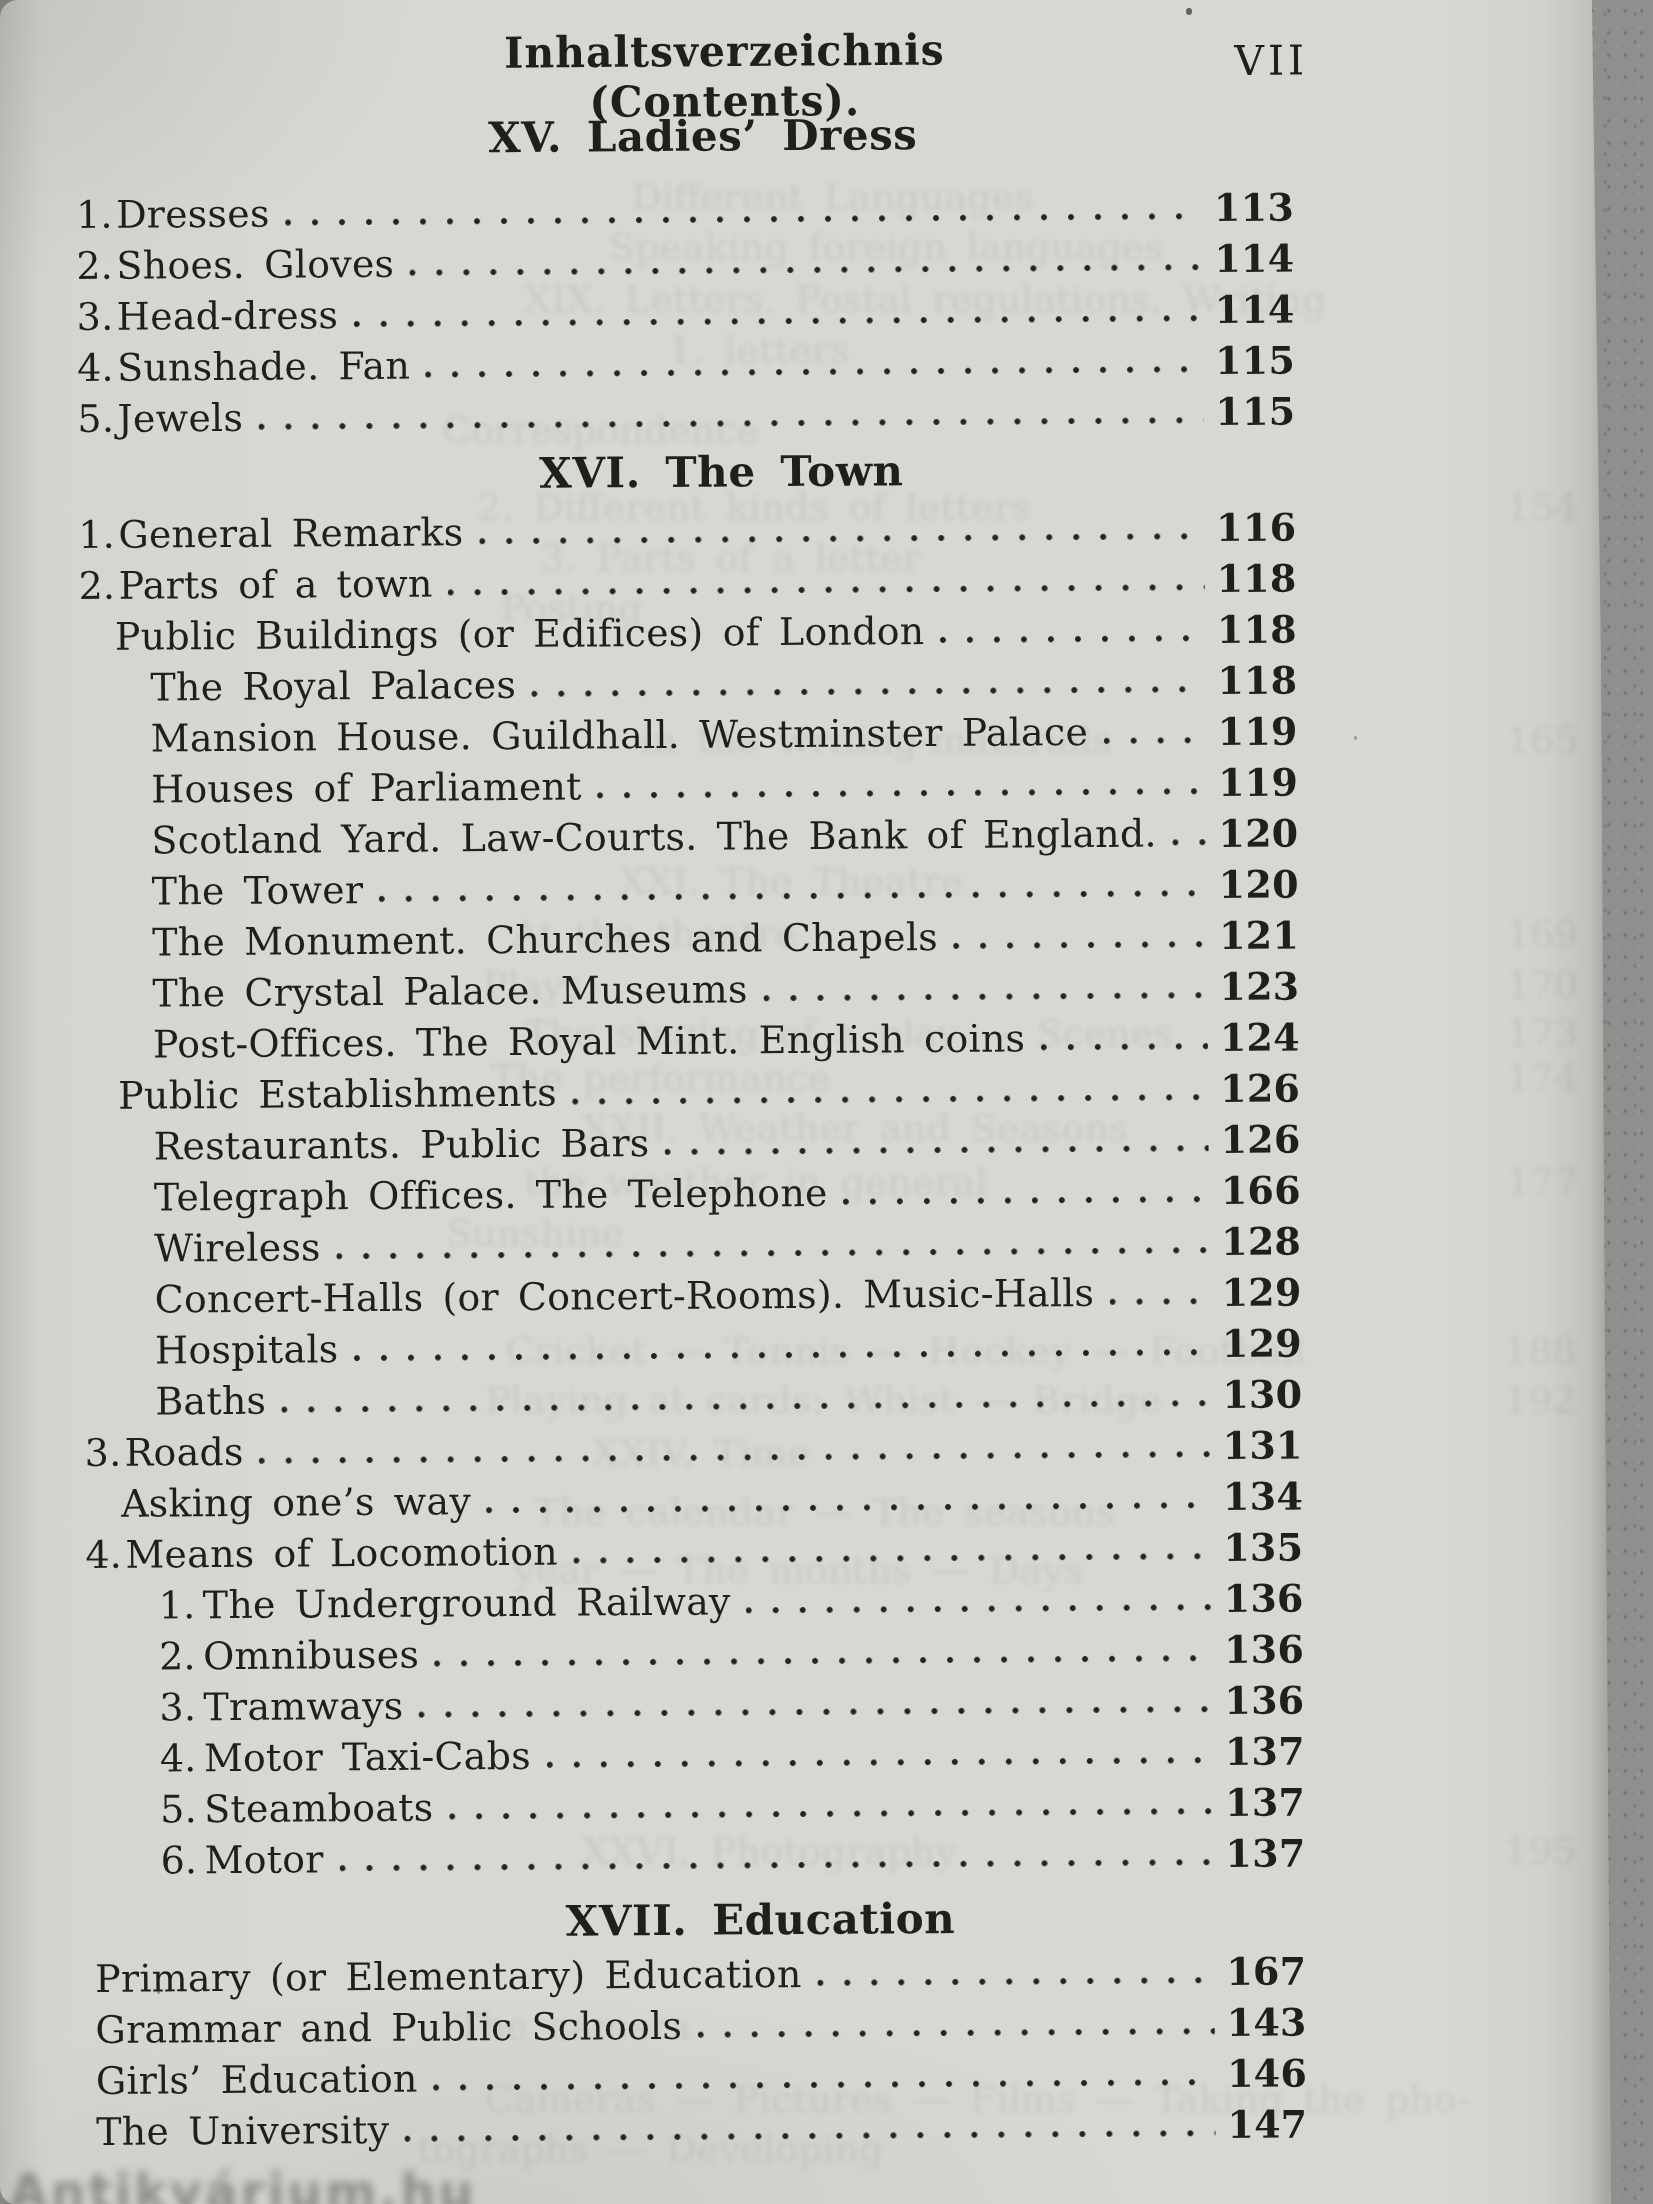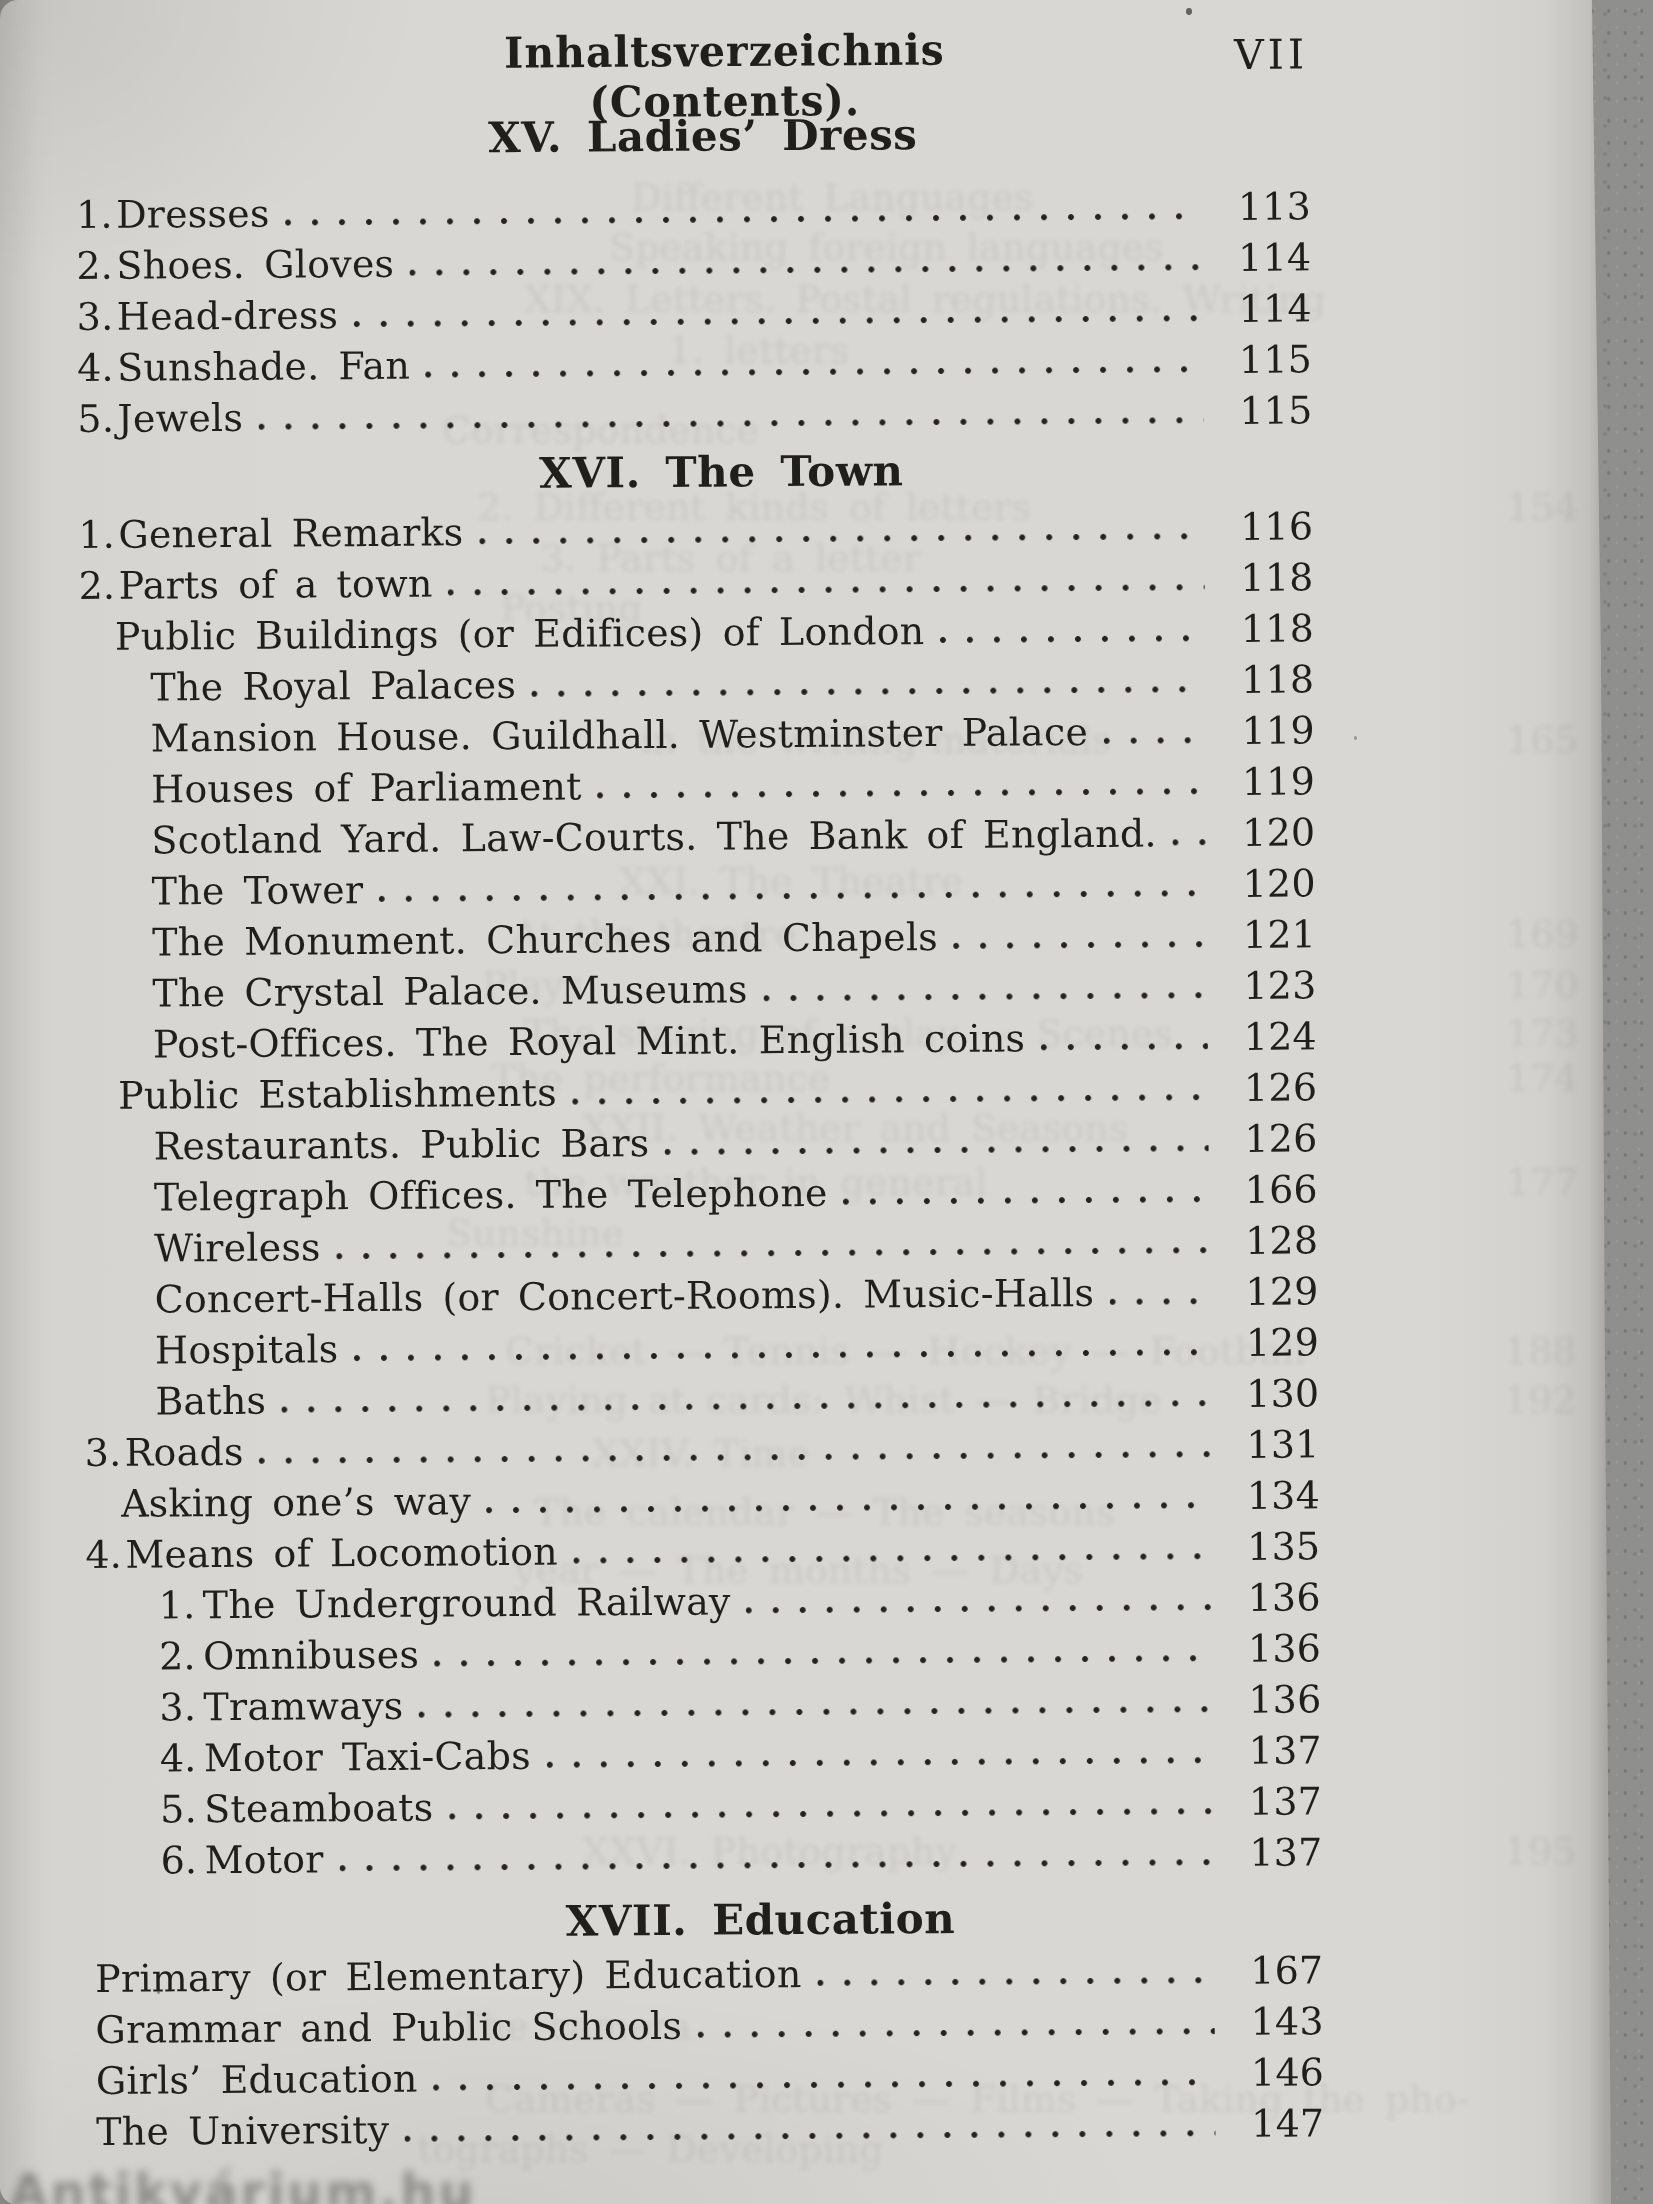--- a/index.html
+++ b/index.html
@@ -37,42 +37,42 @@
     position:absolute;left:82px;top:0;width:1235px;
     transform:rotate(-0.4deg);transform-origin:0 1067px;
     color:#211f1c;
   }
   .page-header{position:relative;margin-top:33px;height:50px;}
   .header-title{
     position:absolute;left:378px;top:0;width:543px;text-align:center;
     font-size:41px;font-weight:bold;letter-spacing:1px;transform:scaleY(1.04);
   }
   .header-page{
-    position:absolute;left:1126px;top:6px;width:107px;text-align:right;
+    position:absolute;left:1126px;top:12px;width:107px;text-align:right;
     font-size:41px;letter-spacing:3.9px;
   }
   .section-heading{
     font-size:42px;font-weight:bold;height:47px;line-height:47px;
     text-align:center;word-spacing:9.7px;letter-spacing:0.5px;
   }
   .s0{margin-top:34px;margin-bottom:26px;transform:translateX(9.7px);}
   .s1{margin-top:7.8px;margin-bottom:10.7px;transform:translateX(26px);}
   .s2{margin-top:13.6px;margin-bottom:5.8px;transform:translateX(55px);}
   .toc-row{
     display:flex;height:51px;line-height:51px;font-size:38px;
     word-spacing:6.8px;letter-spacing:0.2px;white-space:nowrap;
   }
   .row-num{flex:none;width:40px;}
   .row-label{flex:none;}
   .leader{
     flex:1 1 auto;min-width:27px;margin:0 11.6px 0 15.5px;
     background-image:radial-gradient(circle 2.6px at 2.9px 34px,#26231f 2.5px,transparent 3.3px);
     background-size:27px 51px;background-repeat:repeat-x;
   }
-  .row-page{flex:none;width:97px;text-align:right;}
+  .row-page{flex:none;width:97px;font-weight:bold;}
   
   .n0{margin-left:0;}
   .t1{margin-left:36px;}
   .t2{margin-left:71px;}
   .n2{margin-left:73px;}
   .n2 .row-num{width:44px;}
   .f{margin-left:6.8px;}
   
   .speck{position:absolute;background:#474540;border-radius:50%;pointer-events:none;}
   .speck.a{left:1186px;top:7.8px;width:5.8px;height:6.8px;opacity:.8;}

